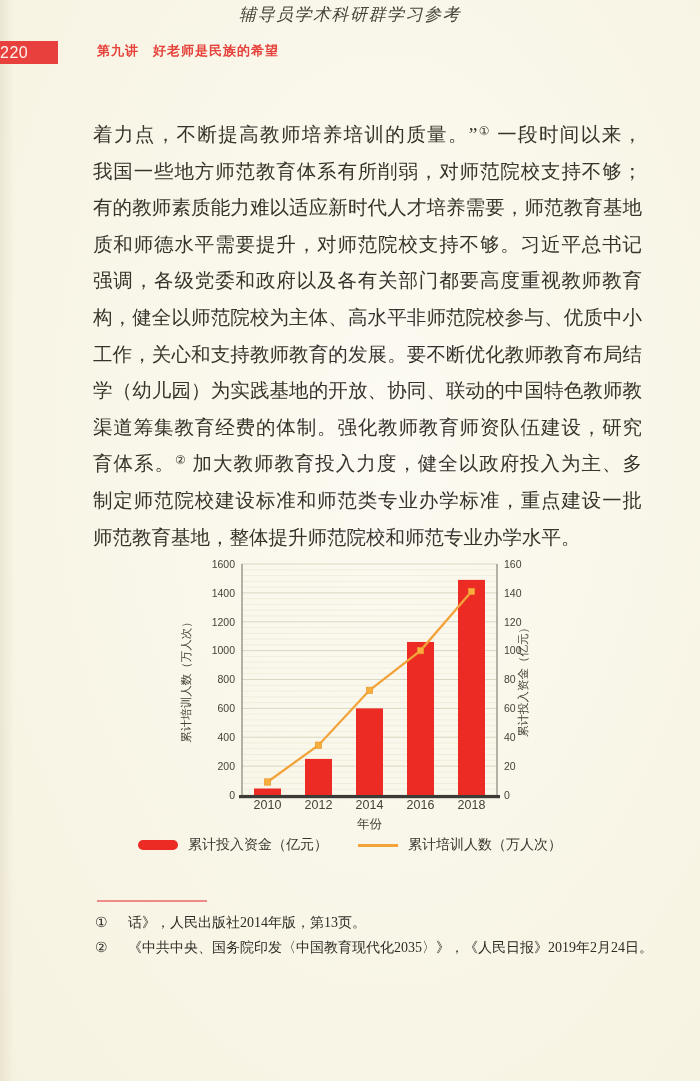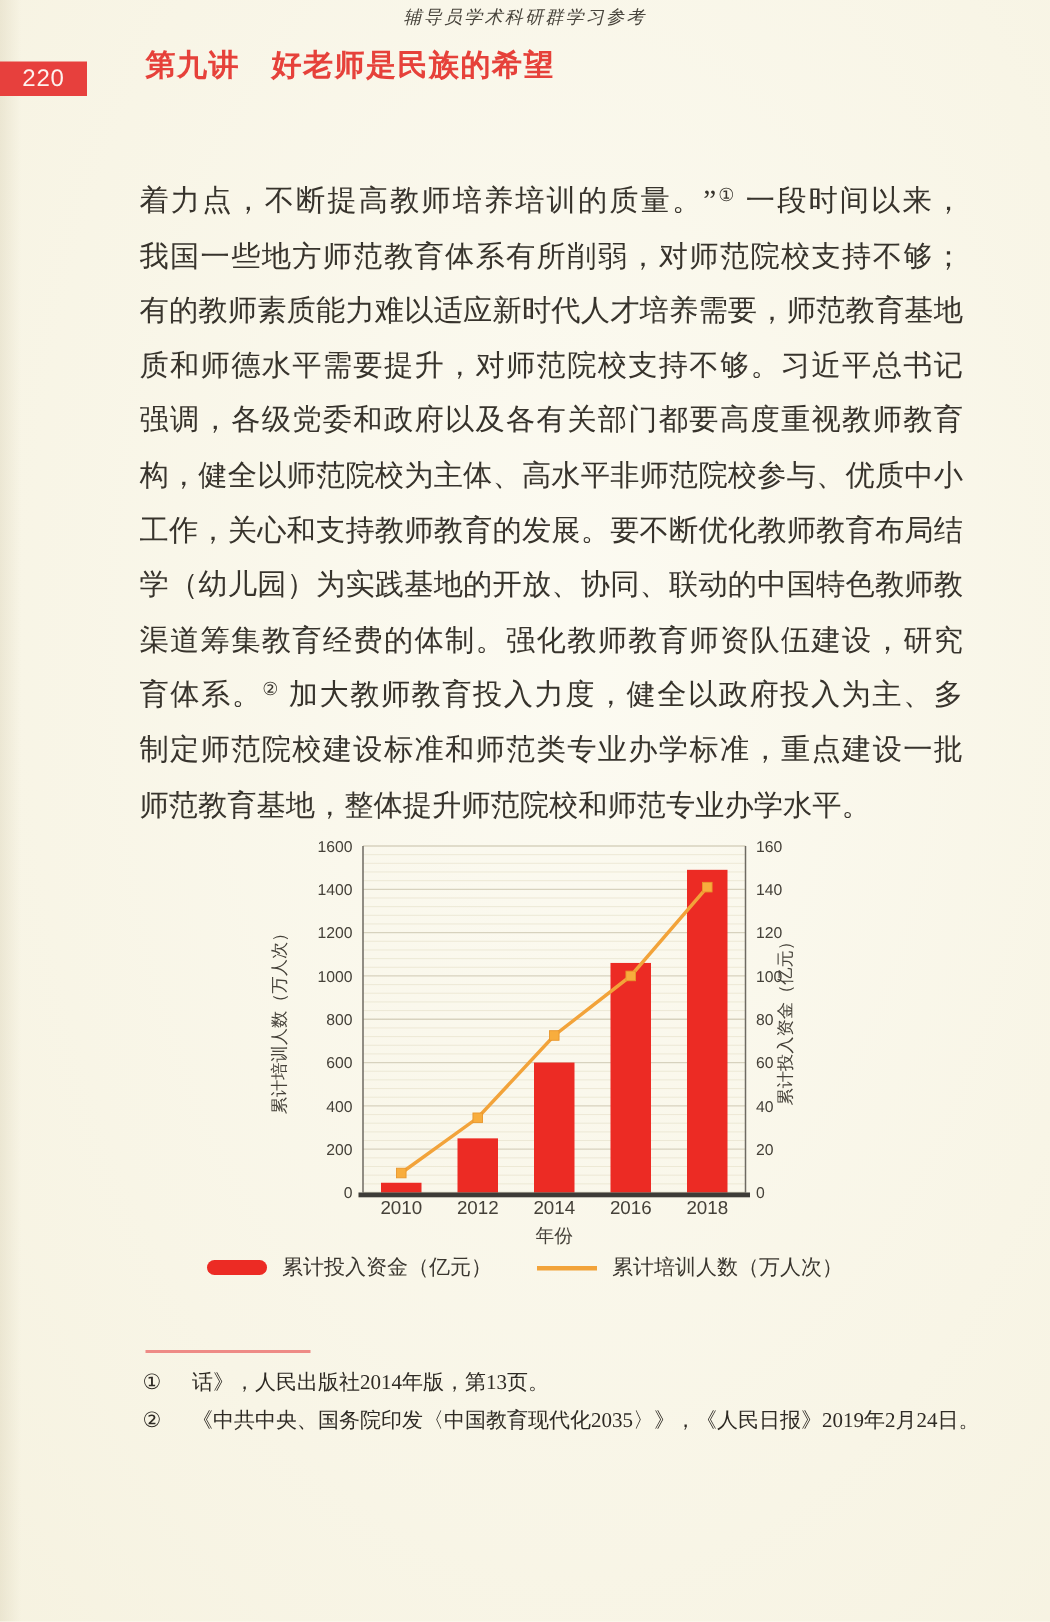--- a/index.html
+++ b/index.html
@@ -7,33 +7,33 @@
     position:relative; width:700px; height:1081px; overflow:hidden;
     background:#f9f6e7;
     background-image:
       linear-gradient(90deg, rgba(205,195,165,.28), rgba(205,195,165,0) 14px),
       radial-gradient(ellipse at 55% 40%, rgba(255,255,252,.5), rgba(237,231,205,.25));
     font-family:"Liberation Serif","DejaVu Serif",serif;
     color:#37332c;
   }
   .watermark{
     position:absolute; top:3px; left:0; width:100%;
-    text-align:center; font-size:12px; font-style:italic;
+    text-align:center; font-size:17px; font-style:italic;
     letter-spacing:1.5px; color:#47433b;
   }
   .page-badge{
     position:absolute; left:0; top:41px; width:58px; height:23px;
     background:#e7403d; color:#fdf3ef;
-    display:flex; align-items:center; justify-content:center;
+    display:flex; align-items:center; justify-content:flex-start;
     font-family:"Liberation Sans","DejaVu Sans",sans-serif;
     font-size:16px; letter-spacing:.5px;
   }
   .chapter-heading{
-    position:absolute; left:97px; top:30px;
-    color:#e6413a; font-weight:bold; font-size:20px; letter-spacing:1px;
+    position:absolute; left:97px; top:42px;
+    color:#e6413a; font-weight:bold; font-size:13px; letter-spacing:1px;
     font-family:Liberation Mono, monospace;
   }
   .body-text{ position:absolute; left:93px; top:117px; width:549px; }
   .body-line{
     height:36.6px; line-height:36.6px; font-size:19.5px;
     text-align:justify; white-space:nowrap; color:#37332c;
   }
   .body-line.j{ text-align-last:justify; white-space:normal; overflow:hidden; }
   .body-line sup{ font-size:12px; line-height:0; vertical-align:6px; }
   .chart-wrap{ position:absolute; left:165px; top:555px; width:385px; height:278px; }

